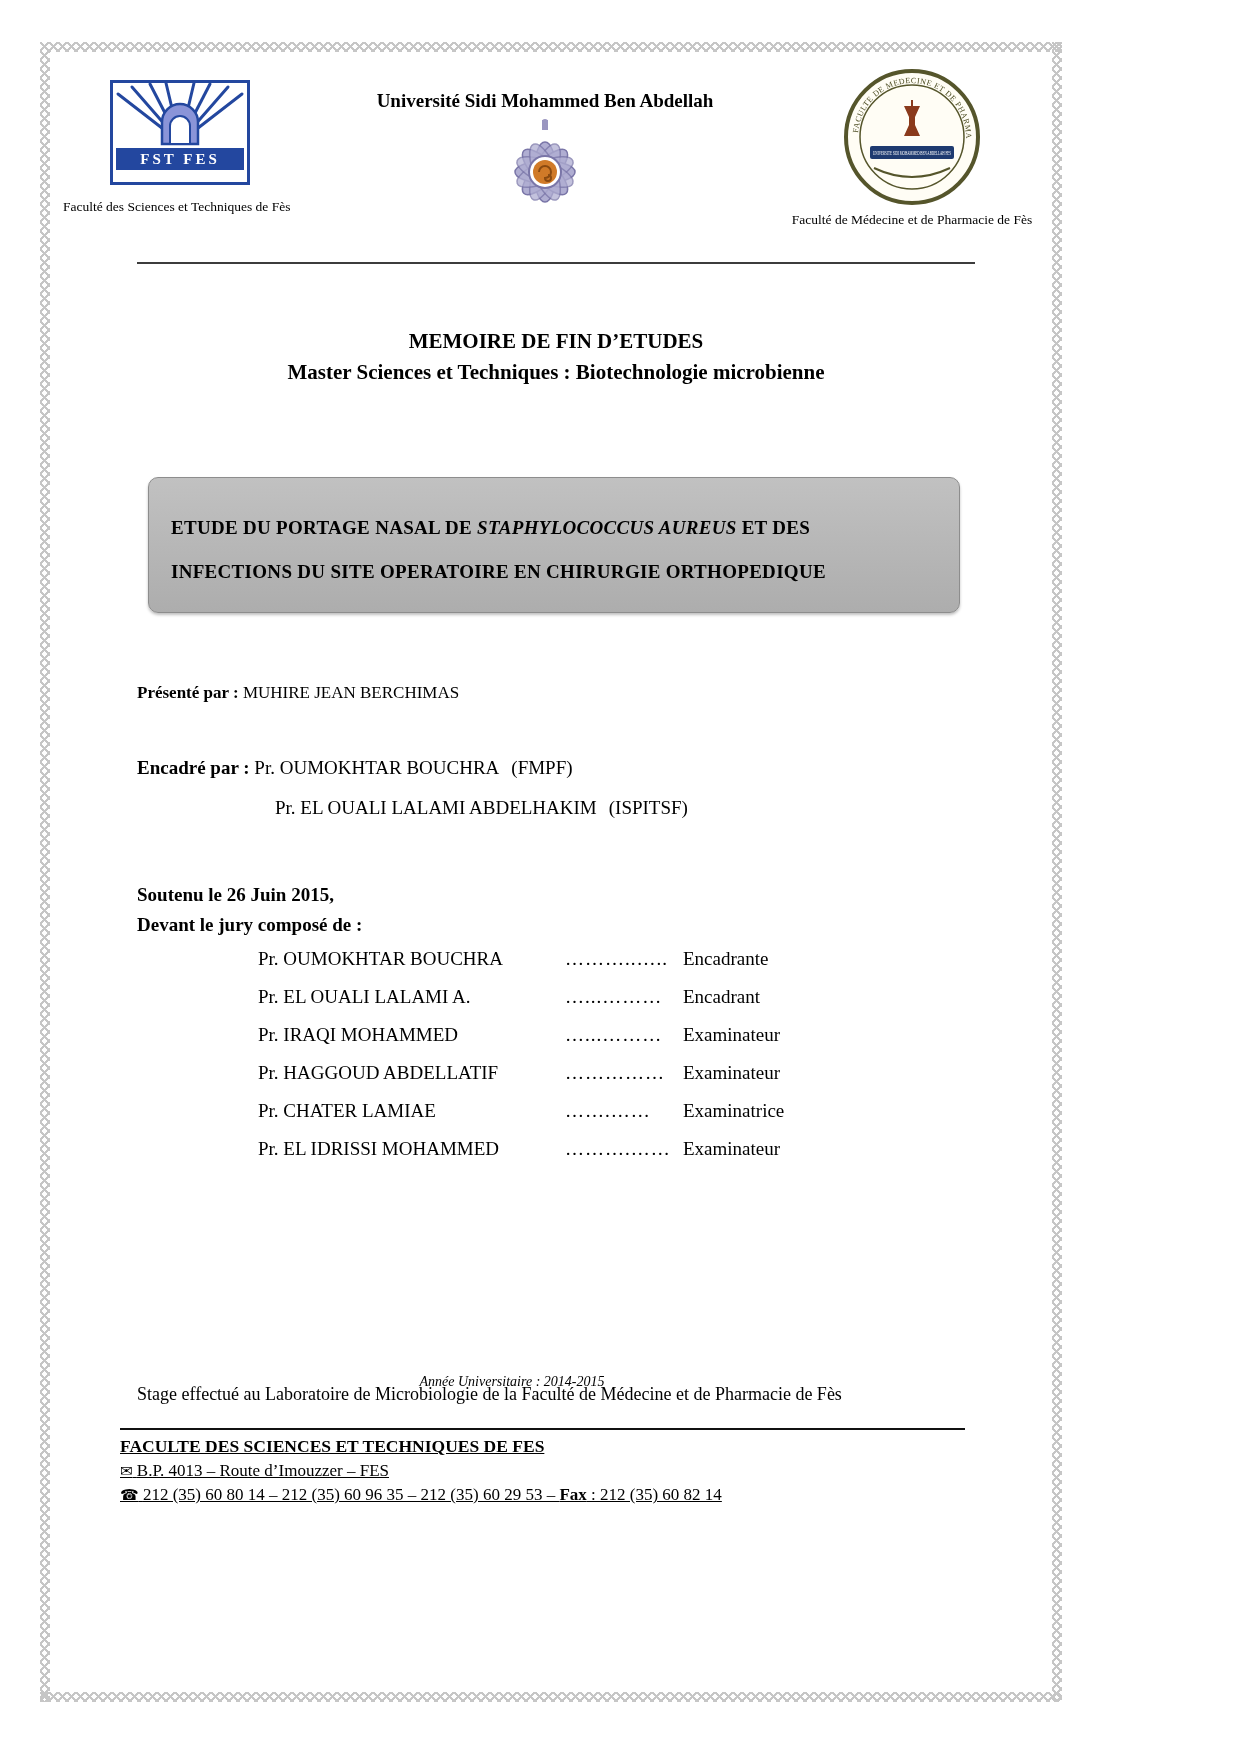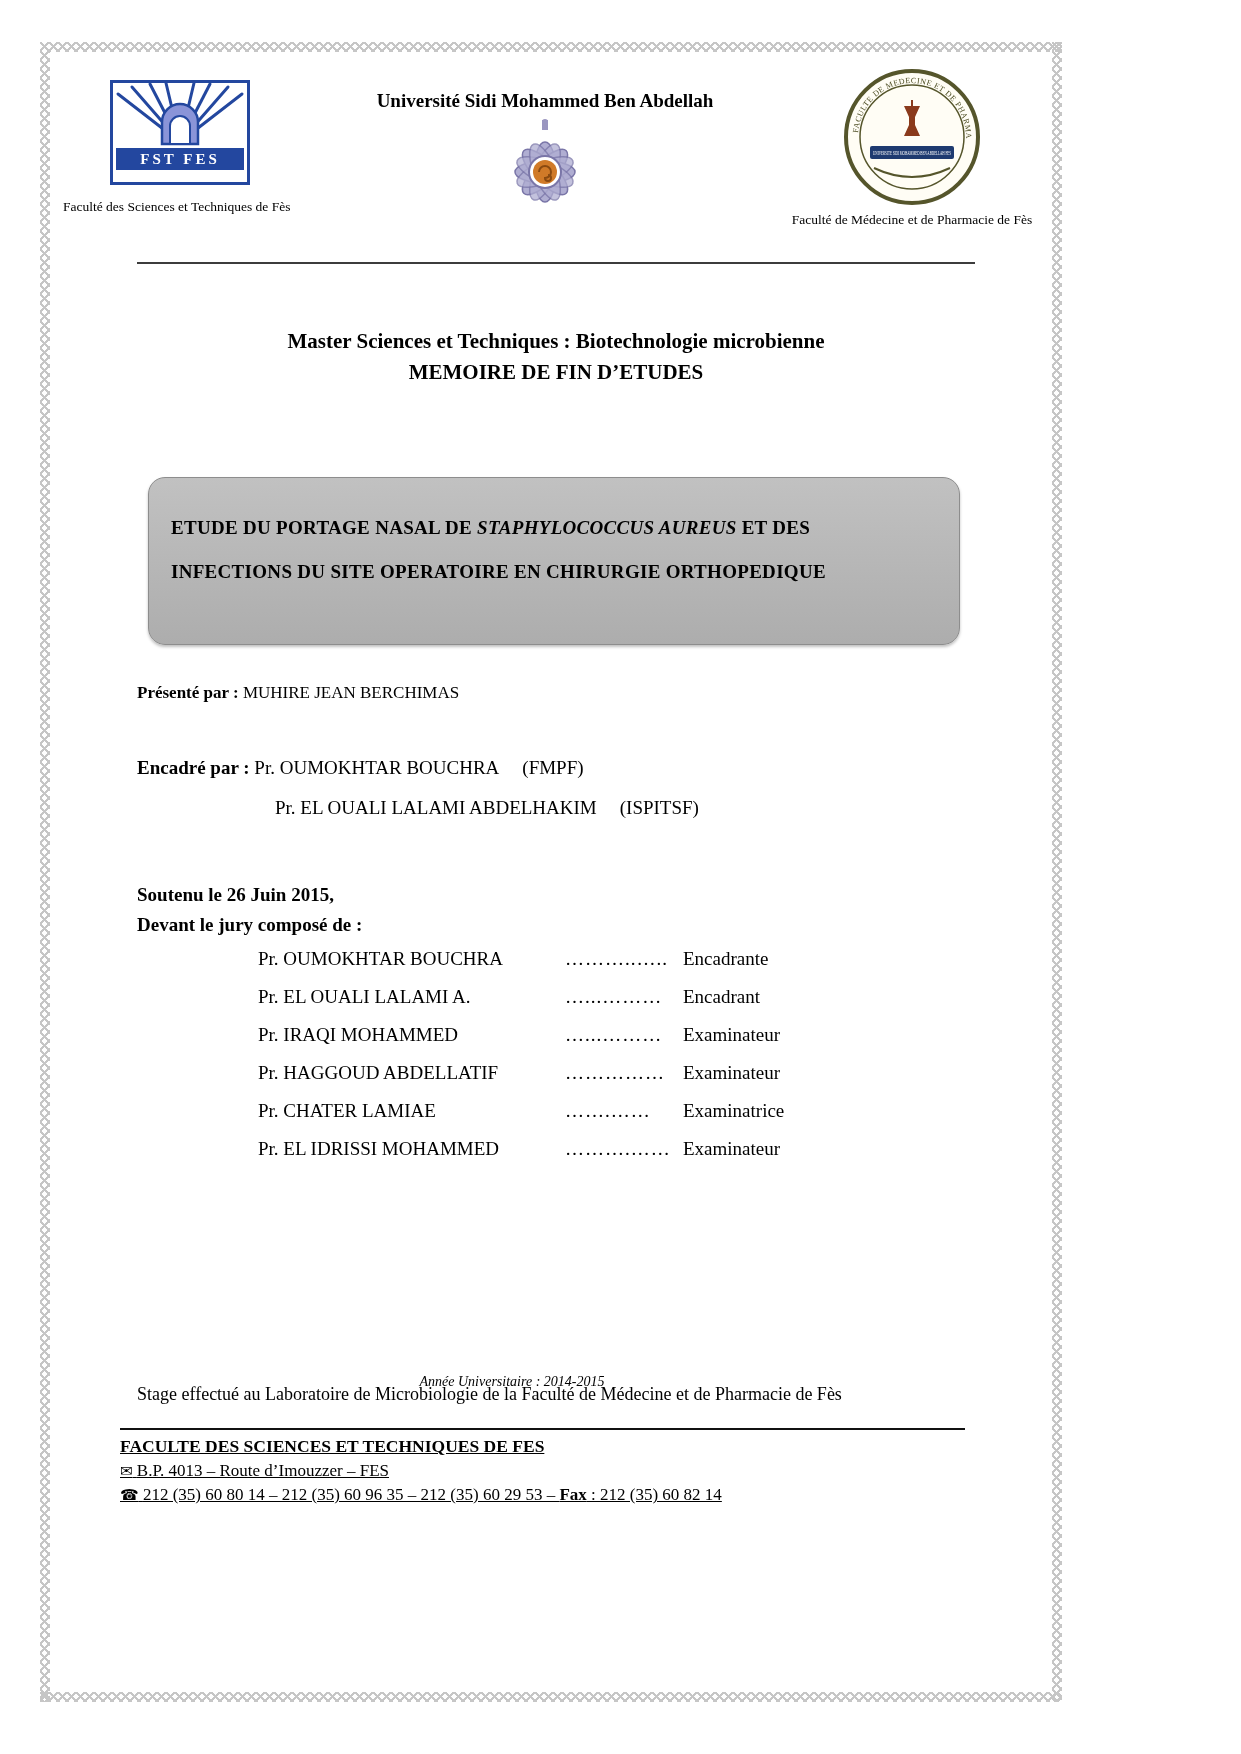--- a/index.html
+++ b/index.html
@@ -36,36 +36,36 @@
   .center-emblem { margin-top: 6px; }
   .fmp-block { left: 778px; top: 68px; width: 268px; text-align: center; }
   .fmp-caption { font-size: 13.5px; margin-top: 2px; white-space: nowrap; }
 
   .header-rule { left: 137px; top: 262px; width: 838px; border-top: 2px solid #3c3c3c; }
 
   .program { left: 137px; top: 326px; width: 838px; text-align: center;
              font-size: 21px; font-weight: bold; line-height: 31px; }
 
   .title-box {
-    left: 148px; top: 477px; width: 812px; height: 168px;
+    left: 148px; top: 477px; width: 812px; height: 136px;
     background: linear-gradient(180deg, #c1c1c1, #adadad);
     border: 1px solid #8d8d8d;
-    border-radius: 17px;
+    border-radius: 10px;
     box-shadow: 0 2px 3px rgba(0,0,0,0.25);
     padding: 28px 22px 0 22px;
     font-size: 19px; font-weight: bold; letter-spacing: 0.3px;
     line-height: 44px;
   }
 
   .presented { left: 137px; top: 683px; font-size: 17px; }
   .label { font-weight: bold; }
 
   .supervised { left: 137px; top: 748px; font-size: 19px; line-height: 40px; }
   .sup-line2 { margin-left: 138px; text-align: right; }
-  .org { margin-left: 23px; }
+  .org { margin-left: 12px; }
 
   .defense { left: 137px; top: 880px; font-size: 19px; font-weight: bold; line-height: 30px; }
 
   .jury { left: 258px; top: 948px; font-size: 19px; }
   .jury-row { display: grid; grid-template-columns: 307px 118px auto; height: 38px; align-items: baseline; }
   .j-dots { letter-spacing: 1px; }
 
   .stage { left: 137px; top: 1384px; width: 838px; font-size: 18px; }
   .year { left: 137px; top: 1374px; width: 750px; text-align: center; font-size: 14px; font-style: italic; }
 
@@ -147,22 +147,22 @@
         <text x="70" y="87" text-anchor="middle" font-size="6" fill="#ffffff" textLength="78" lengthAdjust="spacingAndGlyphs" font-family="Liberation Serif, serif">UNIVERSITE SIDI MOHAMMED BEN ABDELLAH FES</text>
         <path d="M32,100 Q70,118 108,100" stroke="#55552b" stroke-width="2" fill="none"></path>
       </svg>
     </div>
     <div class="fmp-caption">Faculté de Médecine et de Pharmacie de Fès</div>
   </div>
 
   <div class="abs header-rule"></div>
 
   <div class="abs program">
+    <div>MEMOIRE DE FIN D’ETUDES</div>
     <div>Master Sciences et Techniques : Biotechnologie microbienne</div>
-    <div>MEMOIRE DE FIN D’ETUDES</div>
   </div>
 
   <div class="abs title-box">
     <span>ETUDE DU PORTAGE NASAL DE </span><i>STAPHYLOCOCCUS AUREUS</i><span> ET DES</span><br>
     <span>INFECTIONS DU SITE OPERATOIRE EN CHIRURGIE ORTHOPEDIQUE</span>
   </div>
 
   <div class="abs presented">
     <span class="label">Présenté par :</span>
     <span>MUHIRE JEAN BERCHIMAS</span>

